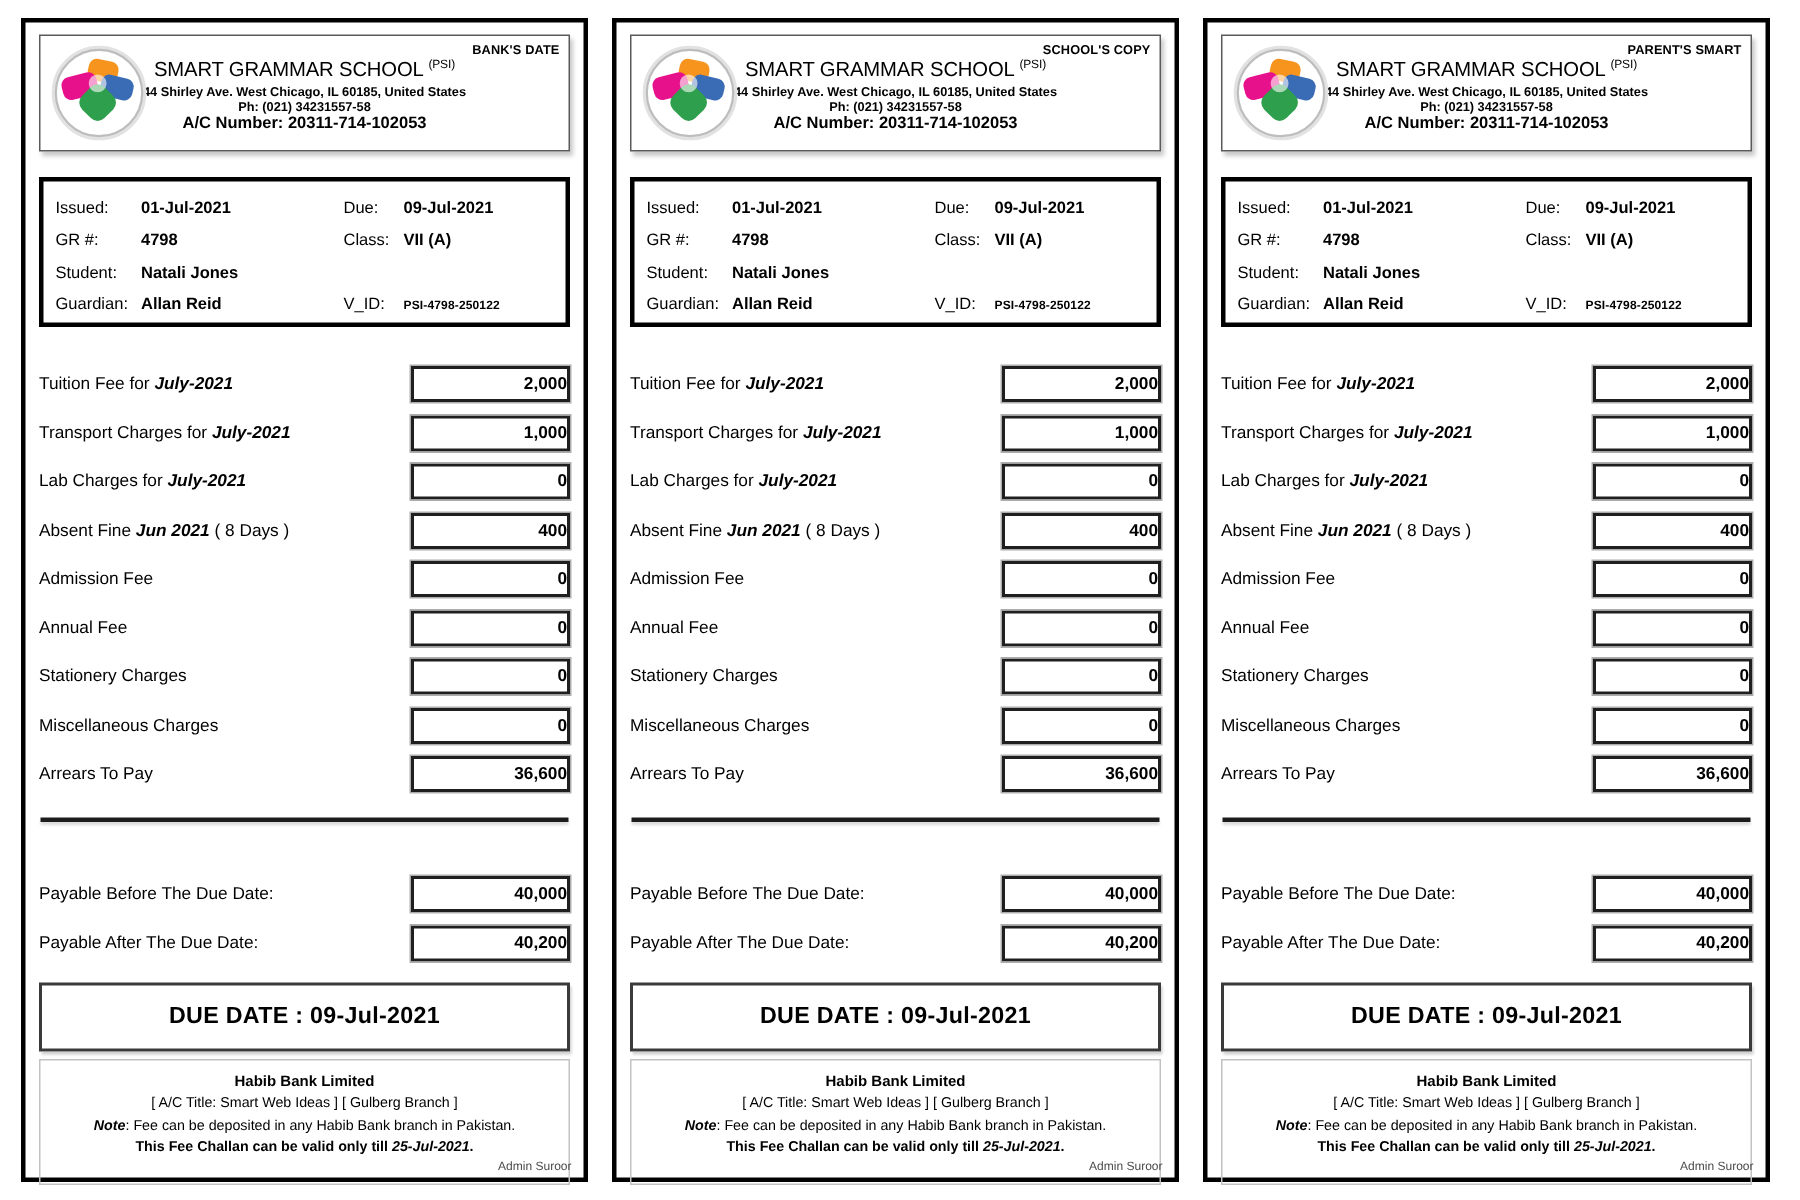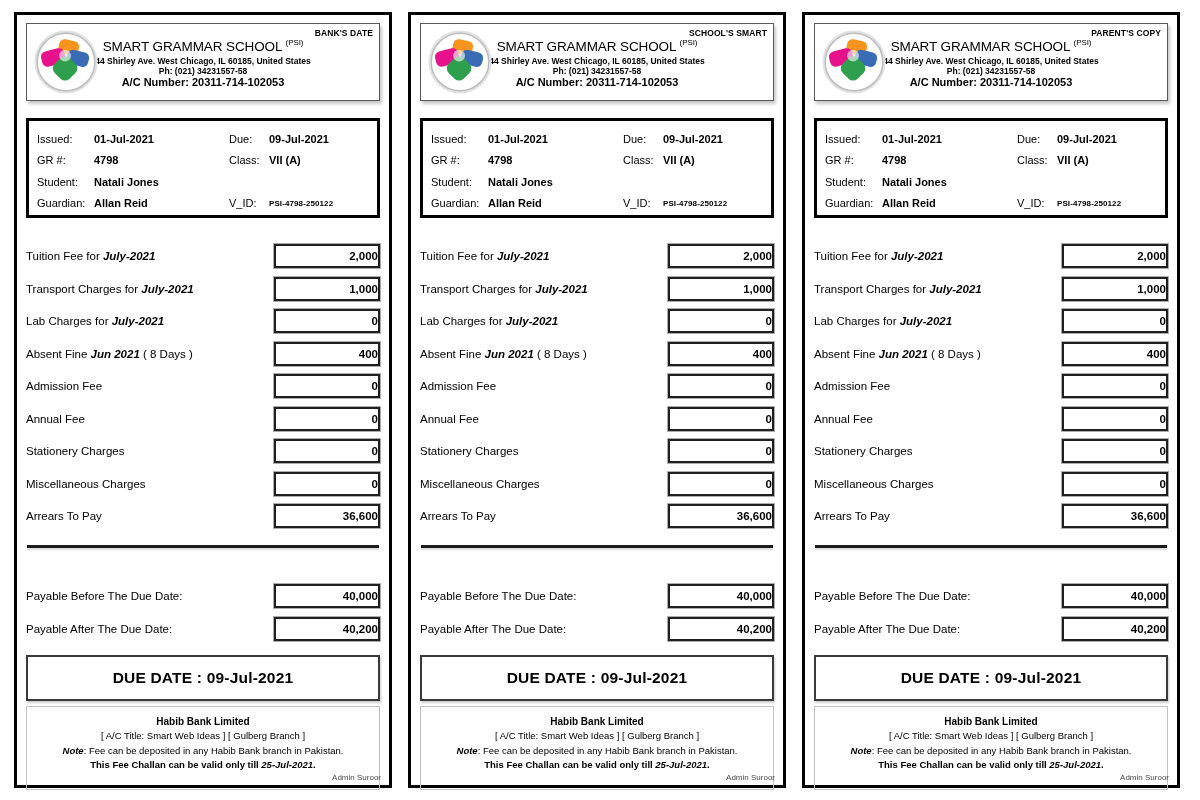--- a/index.html
+++ b/index.html
@@ -208,21 +208,21 @@
       <div class="bank-note"><i>Note</i><span>: Fee can be deposited in any Habib Bank branch in Pakistan.</span></div>
       <div class="bank-valid"><span>This Fee Challan can be valid only till </span><i>25-Jul-2021</i><span>.</span></div>
     </div>
 
     <div class="admin">Admin Suroor</div>
   </section>
 
   <section class="challan">
 
     <header class="header-box">
-      <div class="copy-label">SCHOOL'S SMART</div>
+      <div class="copy-label">SCHOOL'S COPY</div>
       <div class="logo">
         <svg viewBox="0 0 70 70" width="64" height="64" aria-hidden="true">
           <circle cx="35" cy="35" r="33" fill="#ffffff" stroke="#e2e2e2" stroke-width="3"></circle>
           <circle cx="35" cy="35" r="31.5" fill="#ffffff" stroke="#bdbdbd" stroke-width="1.6"></circle>
           <rect x="-11" y="-8" width="22" height="16" rx="6" transform="translate(38,19) rotate(12)" fill="#F7941E"></rect>
           <rect x="-12" y="-8" width="24" height="16" rx="6" transform="translate(48,31) rotate(14)" fill="#3A6BB5"></rect>
           <rect x="-13" y="-8.5" width="26" height="17" rx="6" transform="translate(21,30) rotate(-14)" fill="#E8118C"></rect>
           <rect x="-11.5" y="-11.5" width="23" height="23" rx="7" transform="translate(34,42) rotate(45)" fill="#2E9F4C"></rect>
           <circle cx="34" cy="28" r="6.5" fill="#ffffff" opacity="0.6"></circle>
         </svg>
@@ -344,21 +344,21 @@
       <div class="bank-note"><i>Note</i><span>: Fee can be deposited in any Habib Bank branch in Pakistan.</span></div>
       <div class="bank-valid"><span>This Fee Challan can be valid only till </span><i>25-Jul-2021</i><span>.</span></div>
     </div>
 
     <div class="admin">Admin Suroor</div>
   </section>
 
   <section class="challan">
 
     <header class="header-box">
-      <div class="copy-label">PARENT'S COPY</div>
+      <div class="copy-label">PARENT'S SMART</div>
       <div class="logo">
         <svg viewBox="0 0 70 70" width="64" height="64" aria-hidden="true">
           <circle cx="35" cy="35" r="33" fill="#ffffff" stroke="#e2e2e2" stroke-width="3"></circle>
           <circle cx="35" cy="35" r="31.5" fill="#ffffff" stroke="#bdbdbd" stroke-width="1.6"></circle>
           <rect x="-11" y="-8" width="22" height="16" rx="6" transform="translate(38,19) rotate(12)" fill="#F7941E"></rect>
           <rect x="-12" y="-8" width="24" height="16" rx="6" transform="translate(48,31) rotate(14)" fill="#3A6BB5"></rect>
           <rect x="-13" y="-8.5" width="26" height="17" rx="6" transform="translate(21,30) rotate(-14)" fill="#E8118C"></rect>
           <rect x="-11.5" y="-11.5" width="23" height="23" rx="7" transform="translate(34,42) rotate(45)" fill="#2E9F4C"></rect>
           <circle cx="34" cy="28" r="6.5" fill="#ffffff" opacity="0.6"></circle>
         </svg>

